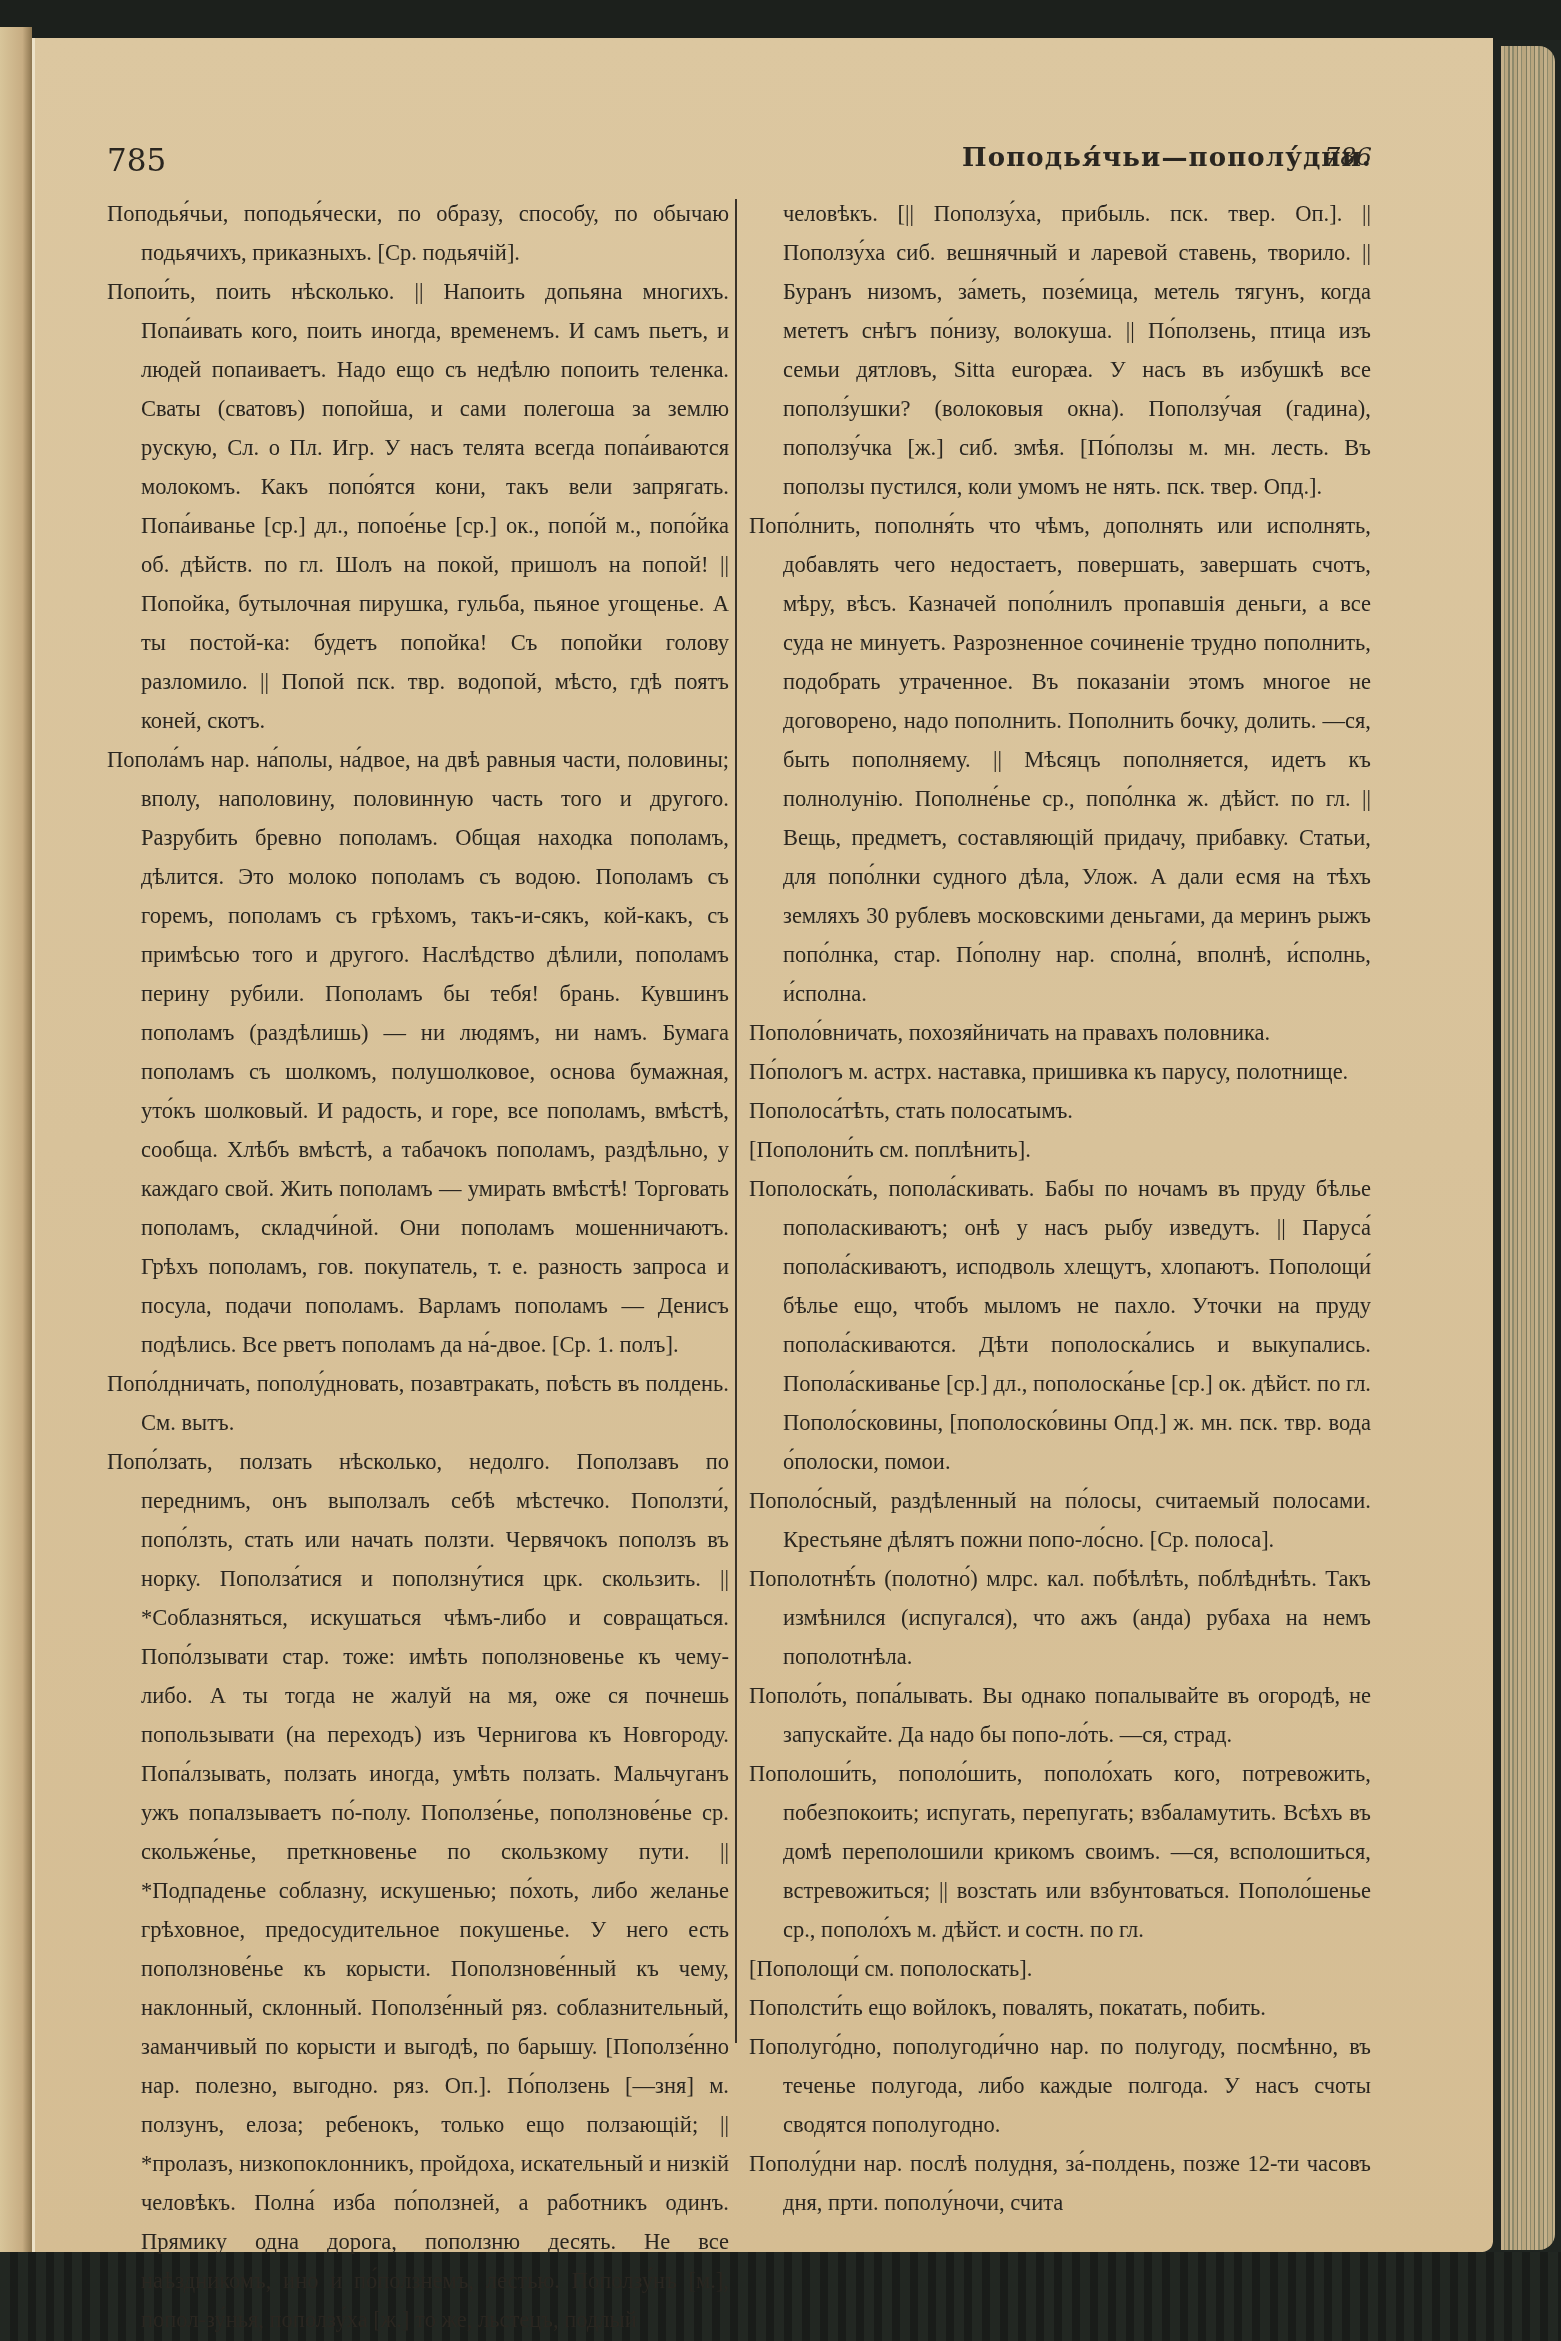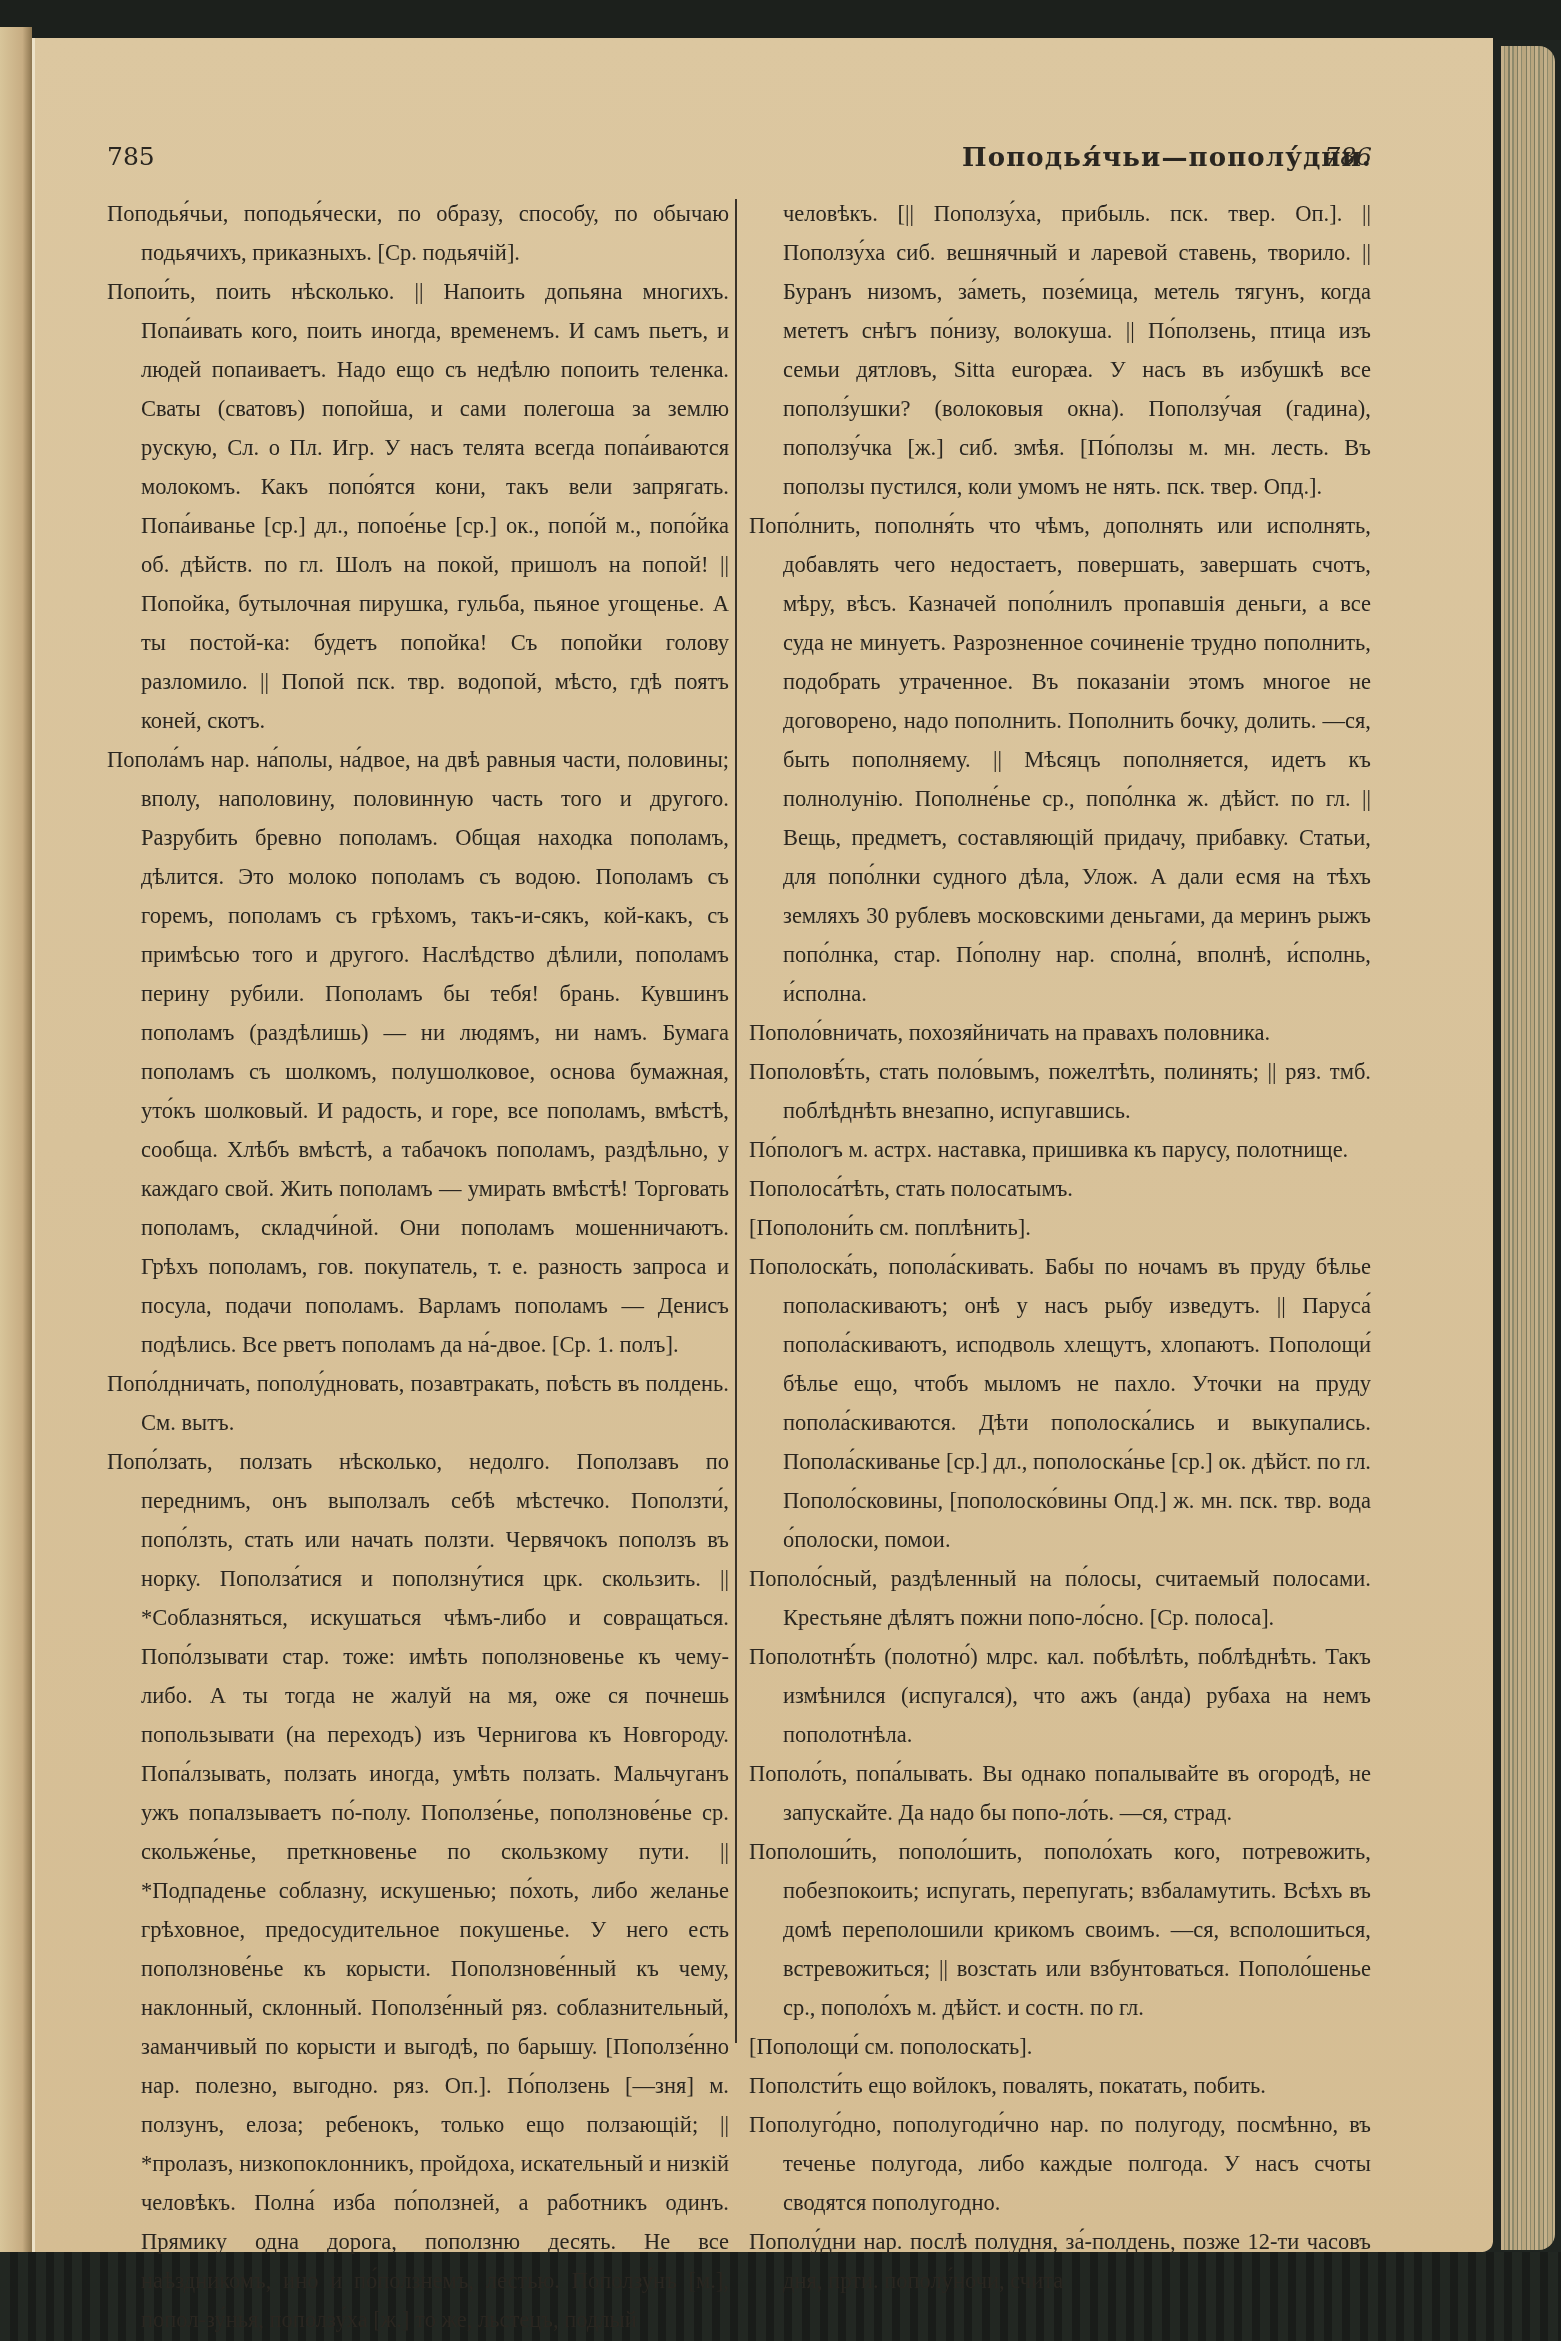--- a/index.html
+++ b/index.html
@@ -19,21 +19,21 @@
     position:absolute; left:35px; top:38px; width:1458px; height:2214px;
     background:linear-gradient(180deg,#dcc7a0 0%,#d8c29a 50%,#d5bd93 100%);
     border-bottom-right-radius:10.7px;
   }
   .page-edges { position:absolute; left:1501px; top:46px; width:54px; height:2204px;
     background:repeating-linear-gradient(90deg,#c4b08a 0 2.7px,#8e8a6c 2.7px 4.3px,#b9a67f 4.3px 7.5px,#7d7b60 7.5px 8.6px);
     border-top-right-radius:16px; border-bottom-right-radius:16px; }
 
   .header { position:absolute; top:142px; left:107px; width:1265px; height:38px;
     font-family:"DejaVu Serif",serif; }
-  .header .pn-left { position:absolute; left:0; top:0; font-size:25px; }
+  .header .pn-left { position:absolute; left:0; top:0; font-size:31px; }
   .header .pn-right { position:absolute; right:0; top:0; font-size:25px;font-style:italic; }
   .header .title { position:absolute; left:0; right:0; top:0; text-align:right;
     font-size:26px; font-weight:bold; letter-spacing:1.1px; }
 
   .column { position:absolute; top:194px; width:622px;
     font-size:22.5px; line-height:39px; text-align:justify; }
   .col-left { left:107px; }
   .col-right { left:749px; }
   .col-divider { position:absolute; left:735px; top:199px; width:1.6px; height:1844px; background:#3a332a; }
 
@@ -62,21 +62,20 @@
   <p class="entry">Попо́лдничать, пополу́дновать, позавтракать, поѣсть въ полдень. См. вытъ.</p>
   <p class="entry">Попо́лзать, ползать нѣсколько, недолго. Поползавъ по переднимъ, онъ выползалъ себѣ мѣстечко. Поползти́, попо́лзть, стать или начать ползти. Червячокъ поползъ въ норку. Пополза́тися и поползну́тися црк. скользить. || *Соблазняться, искушаться чѣмъ-либо и совращаться. Попо́лзывати стар. тоже: имѣть поползновенье къ чему-либо. А ты тогда не жалуй на мя, оже ся почнешь попользывати (на переходъ) изъ Чернигова къ Новгороду. Попа́лзывать, ползать иногда, умѣть ползать. Мальчуганъ ужъ попалзываетъ по́-полу. Поползе́нье, поползнове́нье ср. скольже́нье, преткновенье по скользкому пути. || *Подпаденье соблазну, искушенью; по́хоть, либо желанье грѣховное, предосудительное покушенье. У него есть поползнове́нье къ корысти. Поползнове́нный къ чему, наклонный, склонный. Поползе́нный ряз. соблазнительный, заманчивый по корысти и выгодѣ, по барышу. [Поползе́нно нар. полезно, выгодно. ряз. Оп.]. По́ползень [—зня] м. ползунъ, елоза; ребенокъ, только ещо ползающій; || *пролазъ, низкопоклонникъ, пройдоха, искательный и низкій человѣкъ. Полна́ изба по́ползней, а работникъ одинъ. Прямику одна дорога, поползню десять. Не все наѣздникомъ, ино и по́ползнемъ, лестью. Поползу́нъ [м.], попол-зу́нья, поползу́ха [ж.] то же, льстецъ, подлый</p>
 </div>
 
 <div class="col-divider"></div>
 
 <div class="column col-right">
   <p class="entry" style="padding-left:34px;text-indent:0">человѣкъ. [|| Поползу́ха, прибыль. пск. твер. Оп.]. || Поползу́ха сиб. вешнячный и ларевой ставень, творило. || Буранъ низомъ, за́меть, позе́мица, метель тягунъ, когда мететъ снѣгъ по́низу, волокуша. || По́ползень, птица изъ семьи дятловъ, Sitta europæa. У насъ въ избушкѣ все пополз́ушки? (волоковыя окна). Поползу́чая (гадина), поползу́чка [ж.] сиб. змѣя. [По́ползы м. мн. лесть. Въ поползы пустился, коли умомъ не нять. пск. твер. Опд.].</p>
   <p class="entry">Попо́лнить, пополня́ть что чѣмъ, дополнять или исполнять, добавлять чего недостаетъ, повершать, завершать счотъ, мѣру, вѣсъ. Казначей попо́лнилъ пропавшія деньги, а все суда не минуетъ. Разрозненное сочиненіе трудно пополнить, подобрать утраченное. Въ показаніи этомъ многое не договорено, надо пополнить. Пополнить бочку, долить. —ся, быть пополняему. || Мѣсяцъ пополняется, идетъ къ полнолунію. Пополне́нье ср., попо́лнка ж. дѣйст. по гл. || Вещь, предметъ, составляющій придачу, прибавку. Статьи, для попо́лнки судного дѣла, Улож. А дали есмя на тѣхъ земляхъ 30 рублевъ московскими деньгами, да меринъ рыжъ попо́лнка, стар. По́полну нар. сполна́, вполнѣ, и́сполнь, и́сполна.</p>
   <p class="entry">Пополо́вничать, похозяйничать на правахъ половника.</p>
-  <p class="entry">Пополовѣ́ть, стать поло́вымъ, пожелтѣть, полинять; || ряз. тмб. поблѣднѣть внезапно, испугавшись.</p>
   <p class="entry">По́пологъ м. астрх. наставка, пришивка къ парусу, полотнище.</p>
   <p class="entry">Пополоса́тѣть, стать полосатымъ.</p>
   <p class="entry">[Пополони́ть см. поплѣнить].</p>
   <p class="entry">Пополоска́ть, попола́скивать. Бабы по ночамъ въ пруду бѣлье пополаскиваютъ; онѣ у насъ рыбу изведутъ. || Паруса́ попола́скиваютъ, исподволь хлещутъ, хлопаютъ. Пополощи́ бѣлье ещо, чтобъ мыломъ не пахло. Уточки на пруду попола́скиваются. Дѣти пополоска́лись и выкупались. Попола́скиванье [ср.] дл., пополоска́нье [ср.] ок. дѣйст. по гл. Пополо́сковины, [пополоско́вины Опд.] ж. мн. пск. твр. вода о́полоски, помои.</p>
   <p class="entry">Пополо́сный, раздѣленный на по́лосы, считаемый полосами. Крестьяне дѣлятъ пожни попо-ло́сно. [Ср. полоса].</p>
   <p class="entry">Пополотнѣ́ть (полотно́) млрс. кал. побѣлѣть, поблѣднѣть. Такъ измѣнился (испугался), что ажъ (анда) рубаха на немъ пополотнѣла.</p>
   <p class="entry">Пополо́ть, попа́лывать. Вы однако попалывайте въ огородѣ, не запускайте. Да надо бы попо-ло́ть. —ся, страд.</p>
   <p class="entry">Пополоши́ть, пополо́шить, пополо́хать кого, потревожить, побезпокоить; испугать, перепугать; взбаламутить. Всѣхъ въ домѣ переполошили крикомъ своимъ. —ся, всполошиться, встревожиться; || возстать или взбунтоваться. Пополо́шенье ср., пополо́хъ м. дѣйст. и состн. по гл.</p>
   <p class="entry">[Пополощи́ см. пополоскать].</p>
   <p class="entry">Пополсти́ть ещо войлокъ, повалять, покатать, побить.</p>

